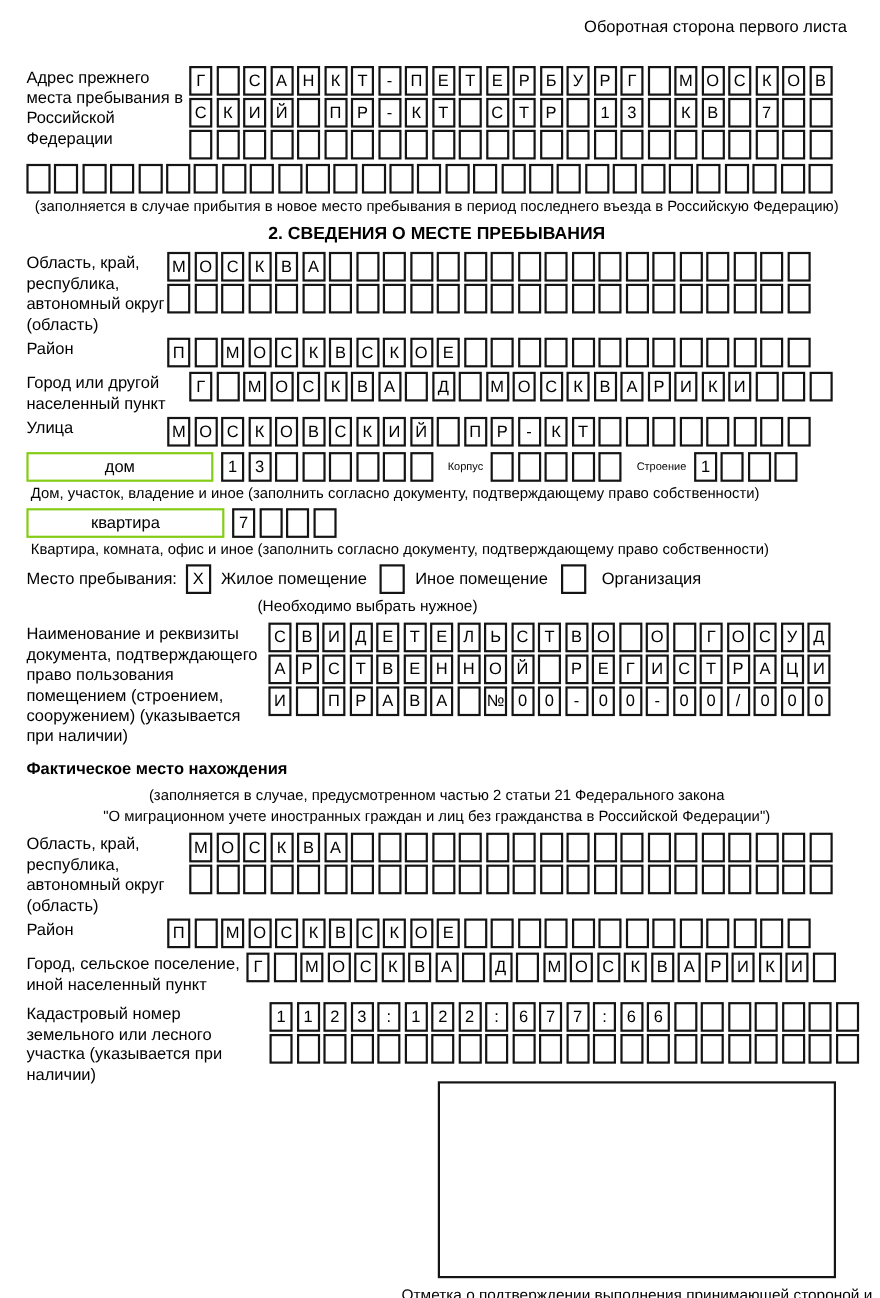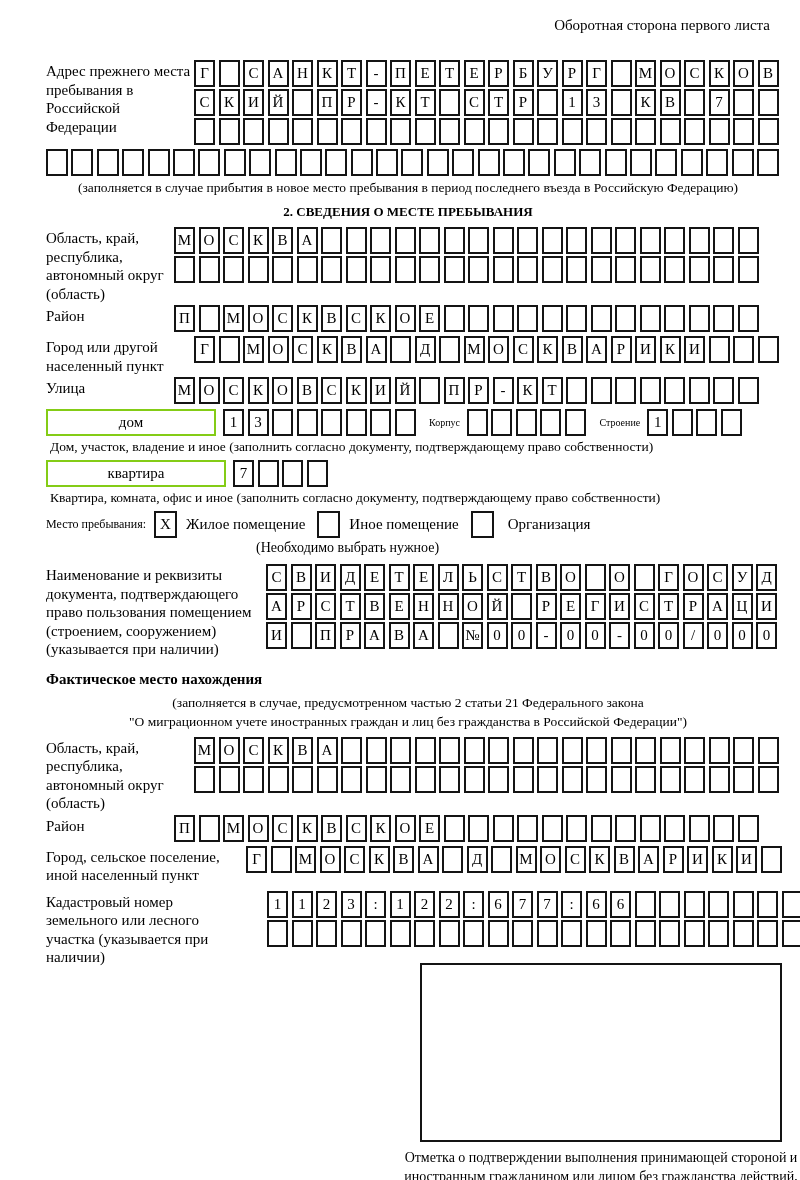--- a/index.html
+++ b/index.html
@@ -1,19 +1,19 @@
 <!DOCTYPE html>
 <html lang="ru"><head>
 <meta charset="utf-8">
 <style>
   html,body{margin:0;padding:0;background:#fff;}
   .sheet{
     width:800px;height:1180px;box-sizing:border-box;
-    padding:16px 30px 0 46px;position:relative;overflow:hidden;
-    font-family:Liberation Serif, serif;color:#000;
+    padding:16px 30px 0 24px;position:relative;overflow:hidden;
+    font-family:Liberation Sans, sans-serif;color:#000;
     background:#fff;
   }
   .header-note{text-align:right;font-size:15px;line-height:18px;}
   .field{display:flex;align-items:flex-start;margin-bottom:2px;}
   .flabel{flex-shrink:0;font-size:15px;line-height:18.5px;padding-top:2px;}
   .lw128{width:128px;}
   .lw148{width:148px;}
   .lw195{width:195px;}
   .lw200{width:200px;}
   .lw220{width:220px;}
@@ -21,31 +21,31 @@
   .boxrow{display:flex;height:27px;margin-bottom:2px;flex-shrink:0;}
   .boxrow.inline{margin-bottom:0;}
   .cell{
     box-sizing:border-box;width:21px;height:27px;border:2px solid #141414;
     margin-right:3.5px;display:flex;align-items:center;justify-content:center;
     font-size:15px;line-height:1;flex-shrink:0;background:#fff;
   }
   .fullw{margin-top:0;}
   .fullw .cell{width:22px;margin-right:3.4px;}
   .caption-center{text-align:center;font-size:13.5px;line-height:17px;margin-top:3px;}
-  .sec-title{text-align:center;font-weight:bold;font-size:13px;margin:8px 0 7px 0;}
+  .sec-title{text-align:center;font-weight:bold;font-size:16px;margin:8px 0 7px 0;}
   .blockA{margin-top:26px;}
   .bigbox{
     box-sizing:border-box;border:2px solid #84cc16;height:27px;flex-shrink:0;
     display:flex;align-items:center;justify-content:center;font-size:15px;background:#fff;
   }
   .house-row{display:flex;align-items:center;margin:3px 0 2px 0;}
   .inline-label{font-size:10px;margin:0 7px 0 10px;white-space:nowrap;}
   .small-caption{font-size:13.5px;line-height:17px;margin:2px 0 5px 4px;}
   .residence-row{display:flex;align-items:center;margin:5px 0 2px 0;}
-  .res-label{font-size:12px;margin-right:8px;text-align:right;}
+  .res-label{font-size:15px;margin-right:8px;text-align:right;}
   .cb{
     box-sizing:border-box;width:23px;height:27px;border:2px solid #141414;
     display:flex;align-items:center;justify-content:center;font-size:15px;flex-shrink:0;
   }
   .optlabel{font-size:15px;margin:0 12px 0 9px;white-space:nowrap;}
   .optlabel.last{margin-left:14px;}
   .note-center{font-size:14px;margin:1px 0 8px 210px;}
   .fact-title{text-align:left;font-weight:bold;font-size:15px;margin:12px 0 5px 0;}
   .fact-cap{text-align:center;font-size:13.5px;line-height:19px;}
   .fact-block{margin-top:6px;}

